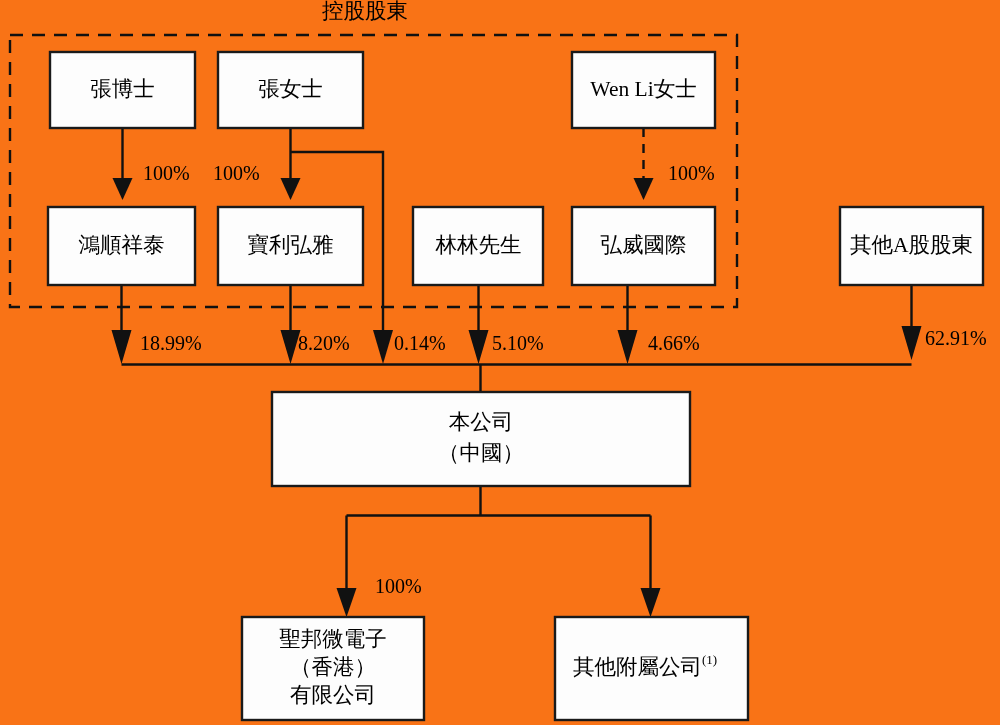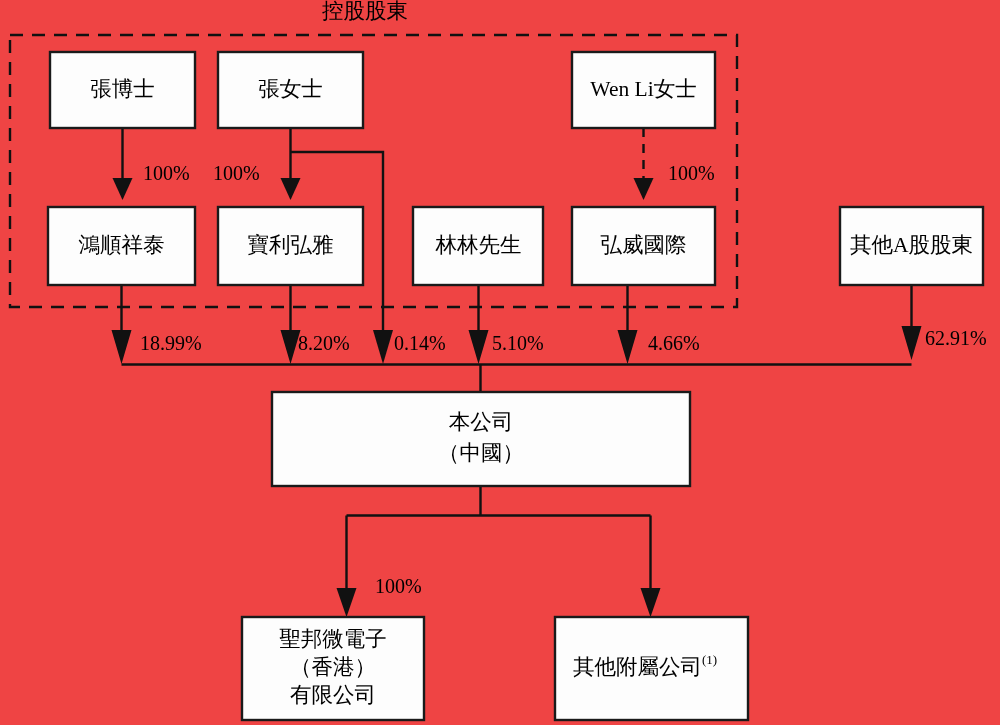--- a/index.html
+++ b/index.html
@@ -7,21 +7,21 @@
     padding: 0;
     background: #ffffff;
   }
   body {
     font-family: "Liberation Serif", "DejaVu Serif", serif;
   }
   #chart-root {
     position: relative;
     width: 1000px;
     height: 725px;
-    background: #ef4444;
+    background: #f97316;
     overflow: hidden;
   }
   svg.diagram {
     display: block;
     width: 1000px;
     height: 725px;
   }
   .node-box {
     fill: #fdfdfd;
     stroke: #1a1a1a;

